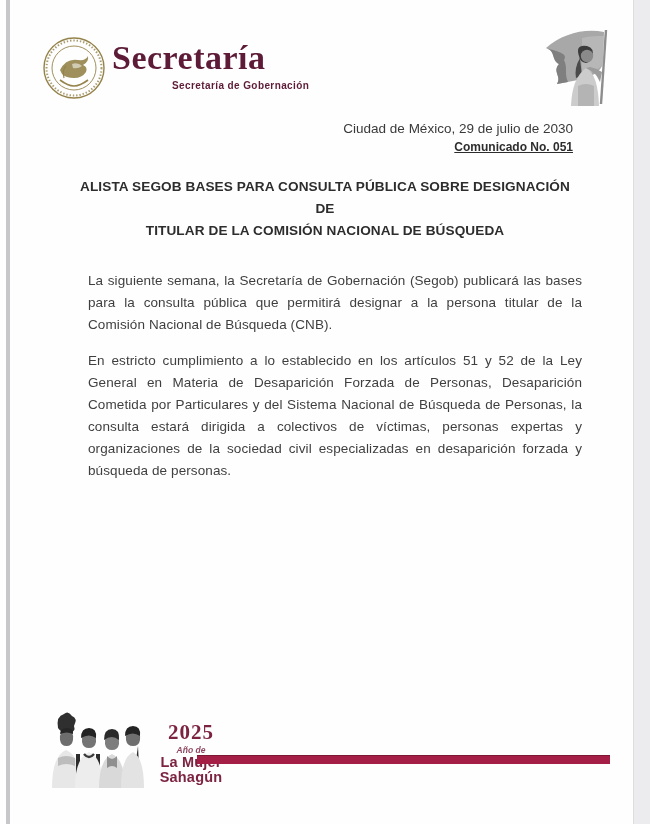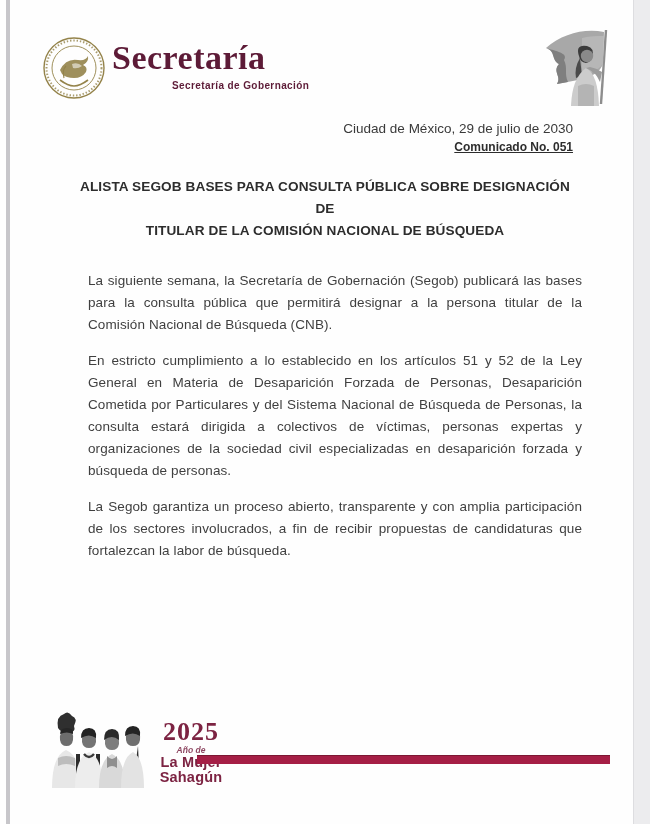--- a/index.html
+++ b/index.html
@@ -47,21 +47,21 @@
     margin:0 0 14px 0;
     font-size:13.5px;line-height:22px;color:#3f3f3f;
     text-align:justify;letter-spacing:0.1px;
   }
 
   
   .women-art{position:absolute;left:48px;top:710px;width:96px;height:78px;}
   .year-block{position:absolute;left:142px;top:718px;width:98px;text-align:center;color:#7c2342;}
   .year-big{
     font-family:"Liberation Serif","DejaVu Serif",serif;
-    font-weight:700;font-size:26px;line-height:28px;letter-spacing:1px;
+    font-weight:700;font-size:21px;line-height:28px;letter-spacing:1px;
   }
   .year-sub{font-size:8.5px;line-height:9px;font-weight:700;color:#8d4560;font-style:italic;}
   .campaign{font-size:14.5px;line-height:15px;font-weight:700;letter-spacing:0.2px;}
   .footer-bar{position:absolute;left:197px;top:755px;width:413px;height:8px;background:#a51e45;border-top:1px solid #7c1632;}
 </style>
 </head>
 <body>
 
 <div class="page">
 
@@ -106,21 +106,20 @@
   </div>
 
   <div class="doc-title">
     <div>ALISTA SEGOB BASES PARA CONSULTA PÚBLICA SOBRE DESIGNACIÓN DE</div>
     <div>TITULAR DE LA COMISIÓN NACIONAL DE BÚSQUEDA</div>
   </div>
 
   <div class="body-text">
     <p>La siguiente semana, la Secretaría de Gobernación (Segob) publicará las bases para la consulta pública que permitirá designar a la persona titular de la Comisión Nacional de Búsqueda (CNB).</p>
     <p>En estricto cumplimiento a lo establecido en los artículos 51 y 52 de la Ley General en Materia de Desaparición Forzada de Personas, Desaparición Cometida por Particulares y del Sistema Nacional de Búsqueda de Personas, la consulta estará dirigida a colectivos de víctimas, personas expertas y organizaciones de la sociedad civil especializadas en desaparición forzada y búsqueda de personas.</p>
-    <p>La Segob garantiza un proceso abierto, transparente y con amplia participación de los sectores involucrados, a fin de recibir propuestas de candidaturas que fortalezcan la labor de búsqueda.</p>
   </div>
 
   <span class="women-art">
     <svg width="96" height="78" viewBox="0 0 96 78">
 
       <path d="M10 18 Q8 6 16 4 Q20 0 24 6 Q30 8 26 16 Q28 22 22 22 Q14 24 10 18 Z" fill="#2f2f2f"></path>
       <path d="M12 30 Q11 20 19 20 Q26 20 25 30 Q24 36 18.5 36 Q13 36 12 30 Z" fill="#6d6d6d"></path>
       <path d="M12 24 Q12 18 19 18 Q26 18 25 24 Q19 21 12 24 Z" fill="#262626"></path>
       <path d="M4 78 Q4 46 18 40 Q33 46 33 78 Z" fill="#e7e7e7"></path>
       <path d="M10 48 Q18 44 27 48 L 27 56 Q18 52 10 56 Z" fill="#bdbdbd"></path>

